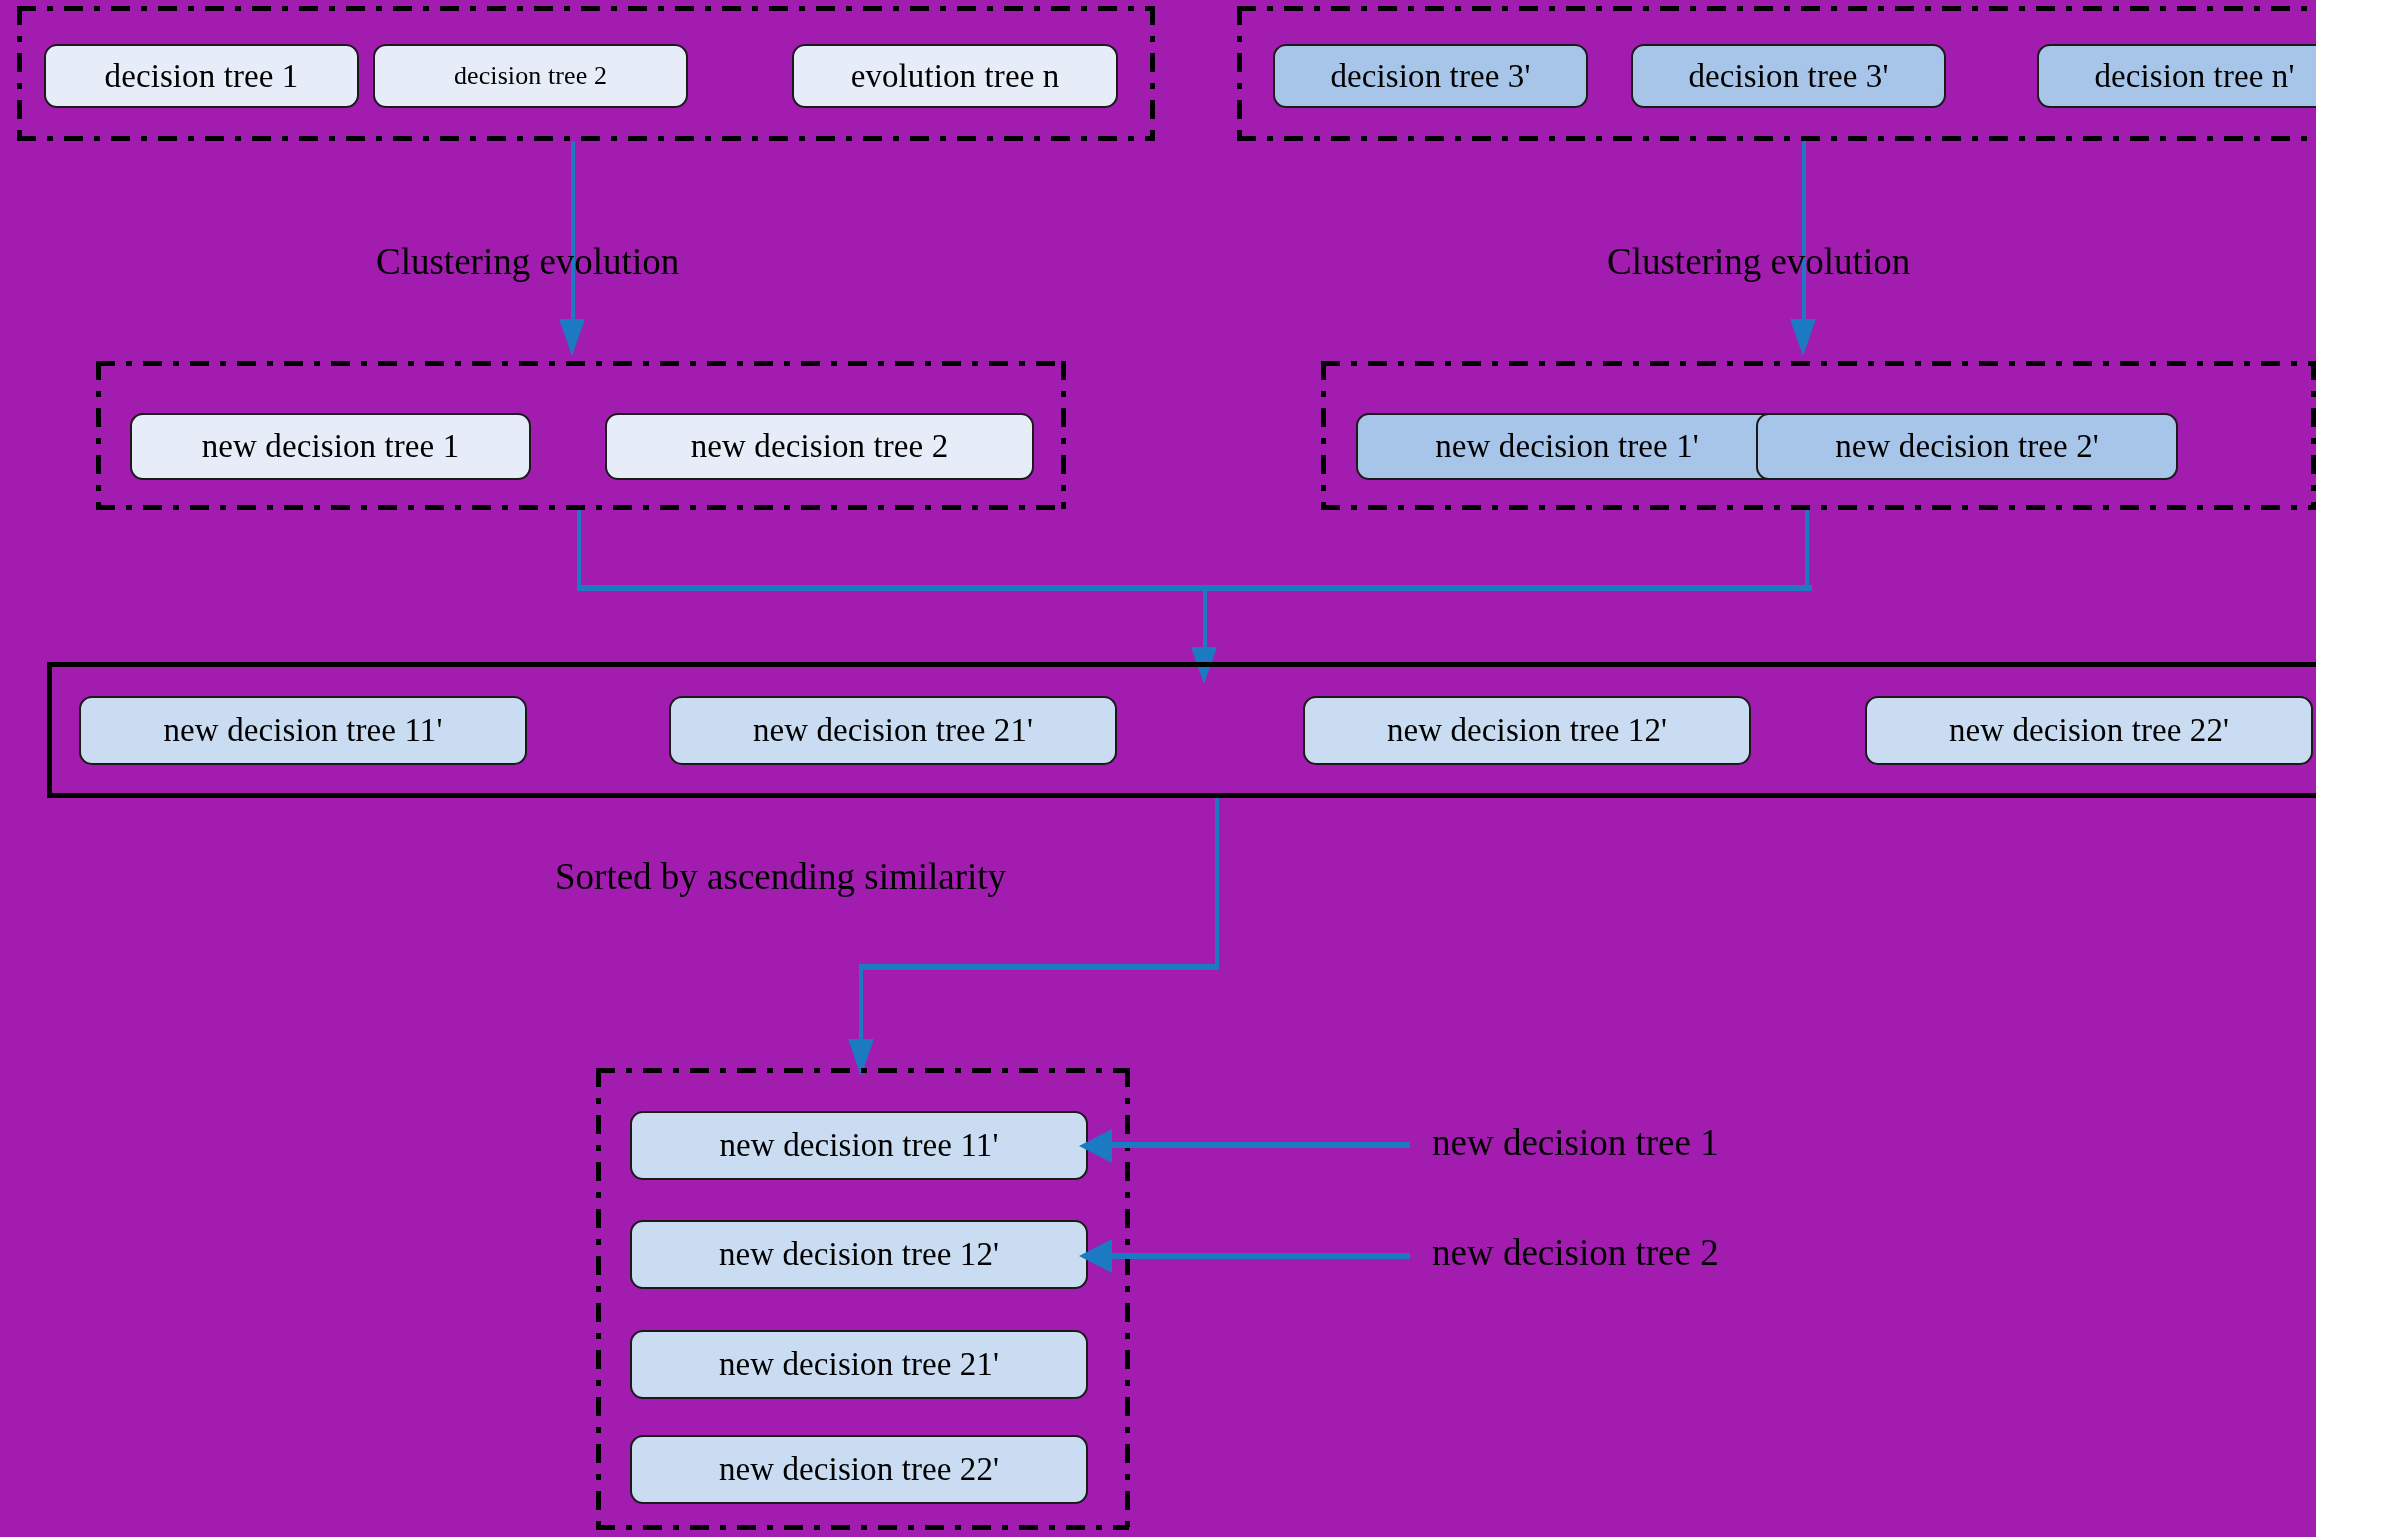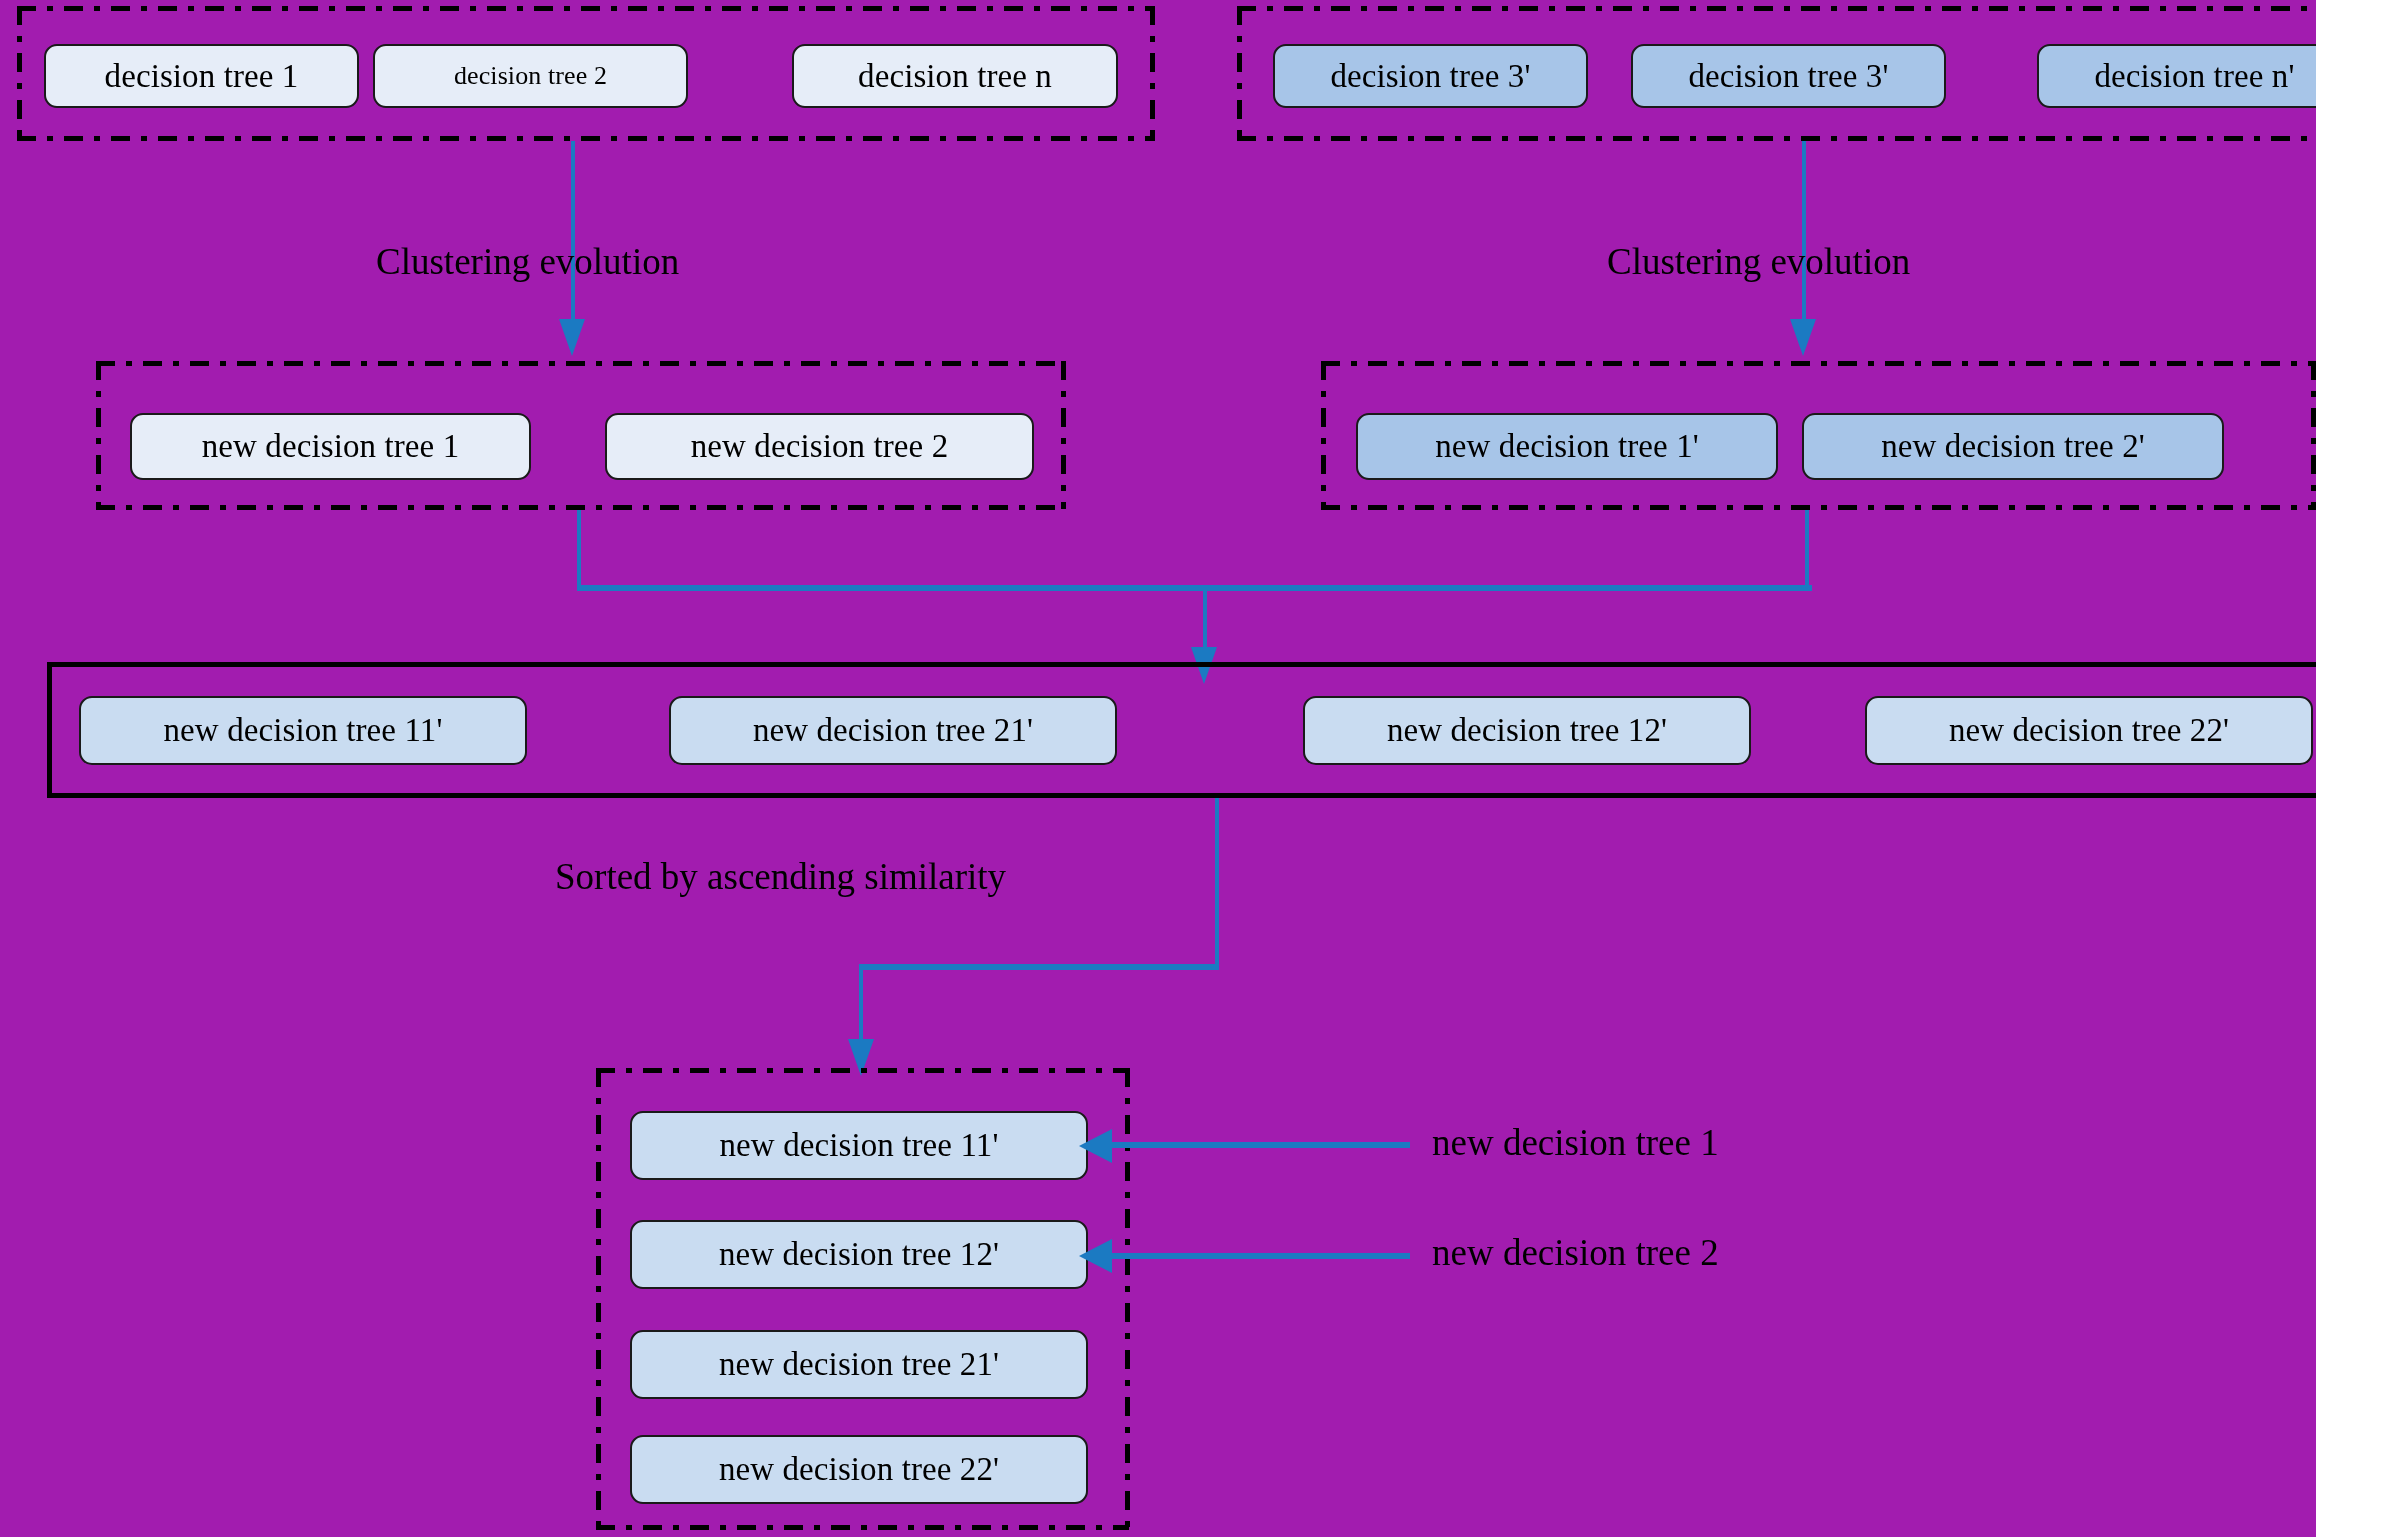--- a/index.html
+++ b/index.html
@@ -107,21 +107,21 @@
     <div class="dd dd-v" style="left:17px; top:5.7px; height:135px;"></div>
     <div class="dd dd-v" style="left:1150px; top:5.7px; height:135px;"></div>
 
     <div class="node fill-light" style="left:44px; top:44px; width:315px; height:64px; font-size:33px;">
       <span>decision tree 1</span>
     </div>
     <div class="node fill-light" style="left:373px; top:44px; width:315px; height:64px; font-size:26px;">
       <span>decision tree 2</span>
     </div>
     <div class="node fill-light" style="left:792px; top:44px; width:326px; height:64px; font-size:33px;">
-      <span>decision tree n</span>
+      <span>evolution tree n</span>
     </div>
   </div>
 
   <div>
     <div class="dd dd-h" style="left:1237px; top:5.7px; width:1140px;"></div>
     <div class="dd dd-h" style="left:1237px; top:136px; width:1140px;"></div>
     <div class="dd dd-v" style="left:1237px; top:5.7px; height:135px;"></div>
     <div class="dd dd-v" style="left:2372px; top:5.7px; height:135px;"></div>
 
     <div class="node fill-dark" style="left:1273px; top:44px; width:315px; height:64px; font-size:33px;">
@@ -159,21 +159,21 @@
 
   <div>
     <div class="dd dd-h" style="left:1321px; top:361px; width:995px;"></div>
     <div class="dd dd-h" style="left:1321px; top:505px; width:995px;"></div>
     <div class="dd dd-v" style="left:1321px; top:361px; height:148px;"></div>
     <div class="dd dd-v" style="left:2311px; top:361px; height:148px;"></div>
 
     <div class="node fill-dark" style="left:1356px; top:413px; width:422px; height:67px; font-size:33px;">
       <span>new decision tree 1'</span>
     </div>
-    <div class="node fill-dark" style="left:1802px; top:413px; width:422px; height:67px; font-size:33px;">
+    <div class="node fill-dark" style="left:1756px; top:413px; width:422px; height:67px; font-size:33px;">
       <span>new decision tree 2'</span>
     </div>
   </div>
 
   <div class="conn v" style="left:577px; top:510px; height:79px;"></div>
   <div class="conn v" style="left:1805px; top:510px; height:79px;"></div>
   <div class="conn thick-h" style="left:577px; top:585px; width:1235px;"></div>
   <div class="conn v" style="left:1203px; top:588px; height:64px;"></div>
   <div class="arrowhead arrow-down" style="left:1191px; top:647px;"></div>
 

